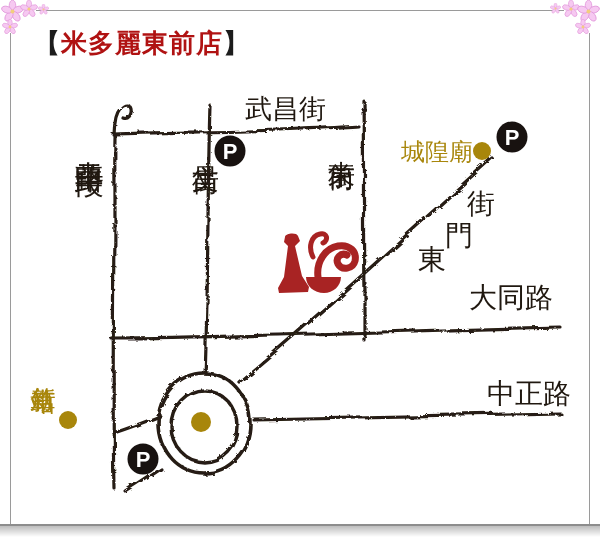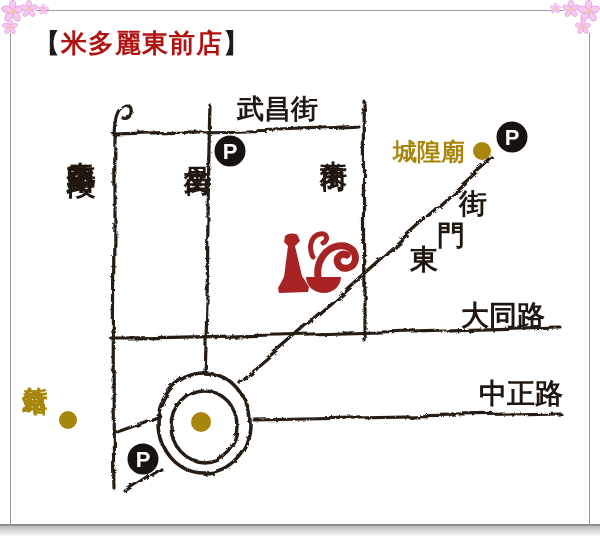--- a/index.html
+++ b/index.html
@@ -15,21 +15,21 @@
   .frame-shadow{position:absolute;left:0;top:526px;width:600px;height:11px;
       background:linear-gradient(to bottom,rgba(90,90,90,.40),rgba(255,255,255,0));}
 
   
   .title{position:absolute;left:34px;top:26px;font-size:26px;font-weight:600;
          letter-spacing:1px;white-space:nowrap;}
   .title .bracket{color:#1c1c1c;}
   .title .name{color:#B01212;}
 
   
-  .lbl{position:absolute;color:#201810;font-weight:700;white-space:nowrap;line-height:1.06;}
+  .lbl{position:absolute;color:#201810;font-weight:400;white-space:nowrap;line-height:1.06;margin-left:8px;}
   .lbl.gold{color:#A8860B;text-align:center;}
   .vert{writing-mode:vertical-rl;text-orientation:upright;letter-spacing:2px;}
 
   svg{position:absolute;left:0;top:0;pointer-events:none;}
 </style>
 </head>
 <body>
 
 <div class="stage">
 
@@ -44,21 +44,21 @@
   </div>
 
   <div class="lbl" style="left:237px;top:95px;font-size:27px;">武昌街</div>
   <div class="lbl vert" style="left:183px;top:143px;font-size:27px;">文昌街</div>
   <div class="lbl vert" style="left:66px;top:138px;font-size:29px;">中華路二段</div>
   <div class="lbl vert" style="left:319px;top:139px;font-size:27px;">東前街</div>
   <div class="lbl gold" style="left:393px;top:139px;font-size:24px;">城隍廟</div>
   <div class="lbl" style="left:459px;top:189px;font-size:28px;">街</div>
   <div class="lbl" style="left:437px;top:221px;font-size:28px;">門</div>
   <div class="lbl" style="left:410px;top:245px;font-size:28px;">東</div>
-  <div class="lbl" style="left:461px;top:301px;font-size:28px;">大同路</div>
+  <div class="lbl" style="left:461px;top:283px;font-size:28px;">大同路</div>
   <div class="lbl" style="left:479px;top:379px;font-size:28px;">中正路</div>
   <div class="lbl gold vert" style="left:22px;top:366px;font-size:25px;letter-spacing:1px;">新竹車站</div>
 
   <svg width="600" height="538" viewBox="0 0 600 538">
     <defs>
       <filter id="rough" x="-8%" y="-8%" width="116%" height="116%">
         <feTurbulence type="turbulence" baseFrequency="0.012 0.02" numOctaves="2" seed="3" result="t1"></feTurbulence>
         <feDisplacementMap in="SourceGraphic" in2="t1" scale="6" result="d1"></feDisplacementMap>
         <feTurbulence type="fractalNoise" baseFrequency="0.28" numOctaves="2" seed="8" result="t2"></feTurbulence>
         <feDisplacementMap in="d1" in2="t2" scale="2.6"></feDisplacementMap>

